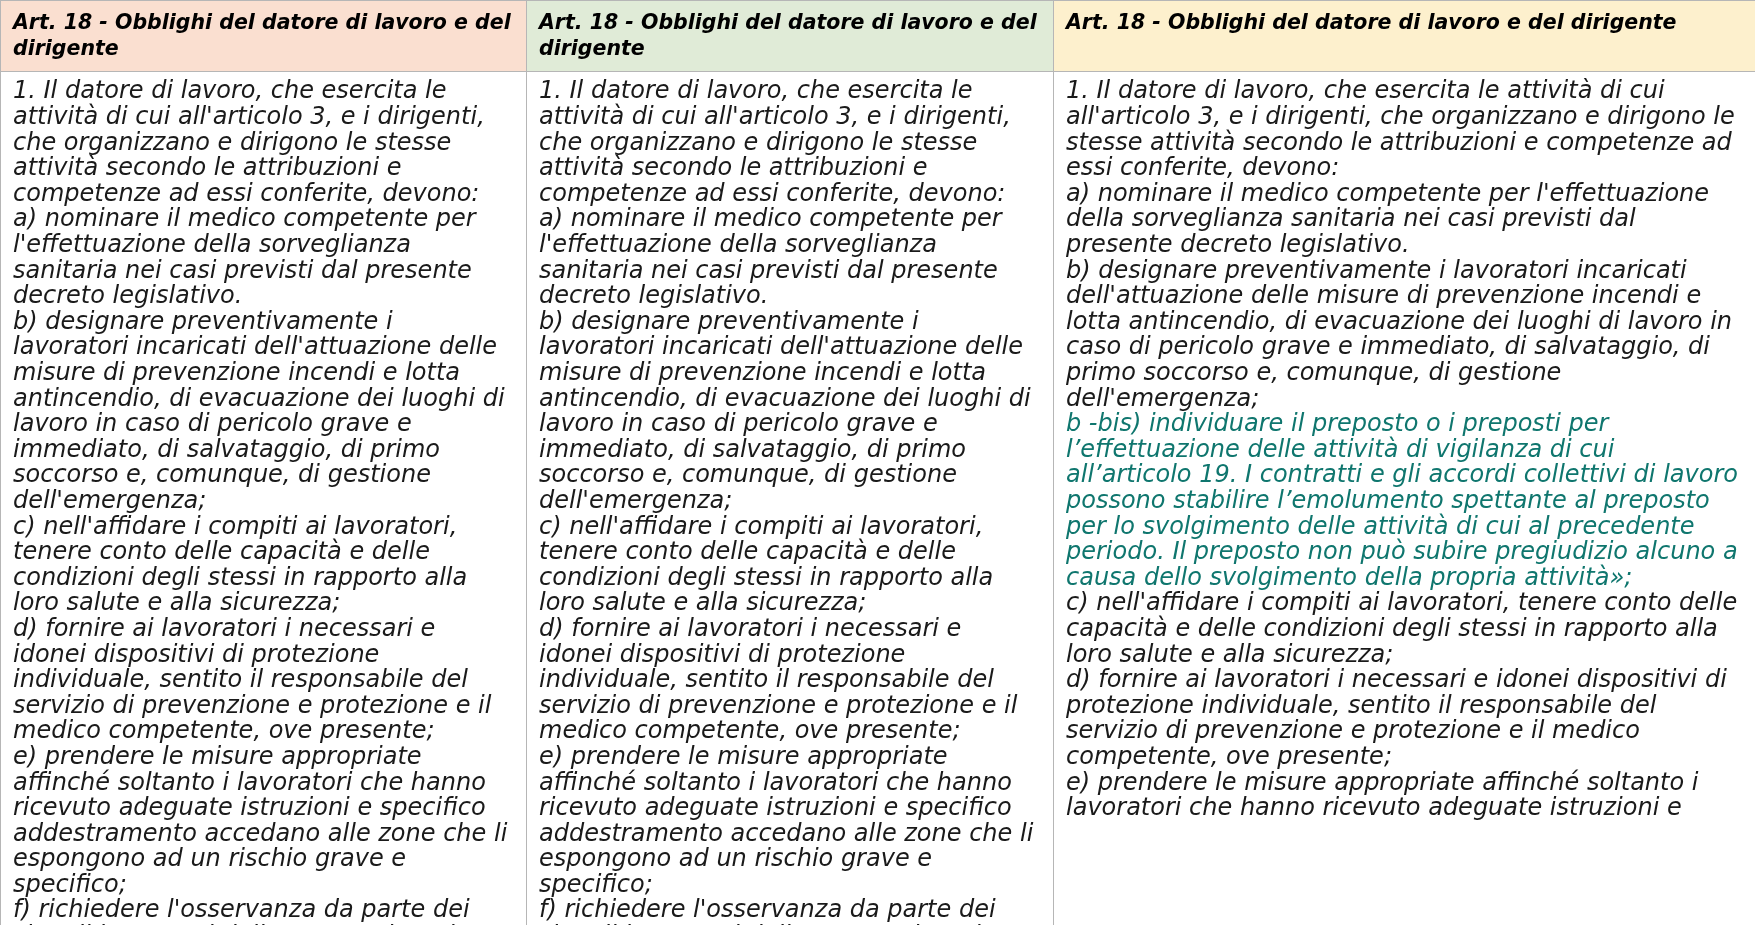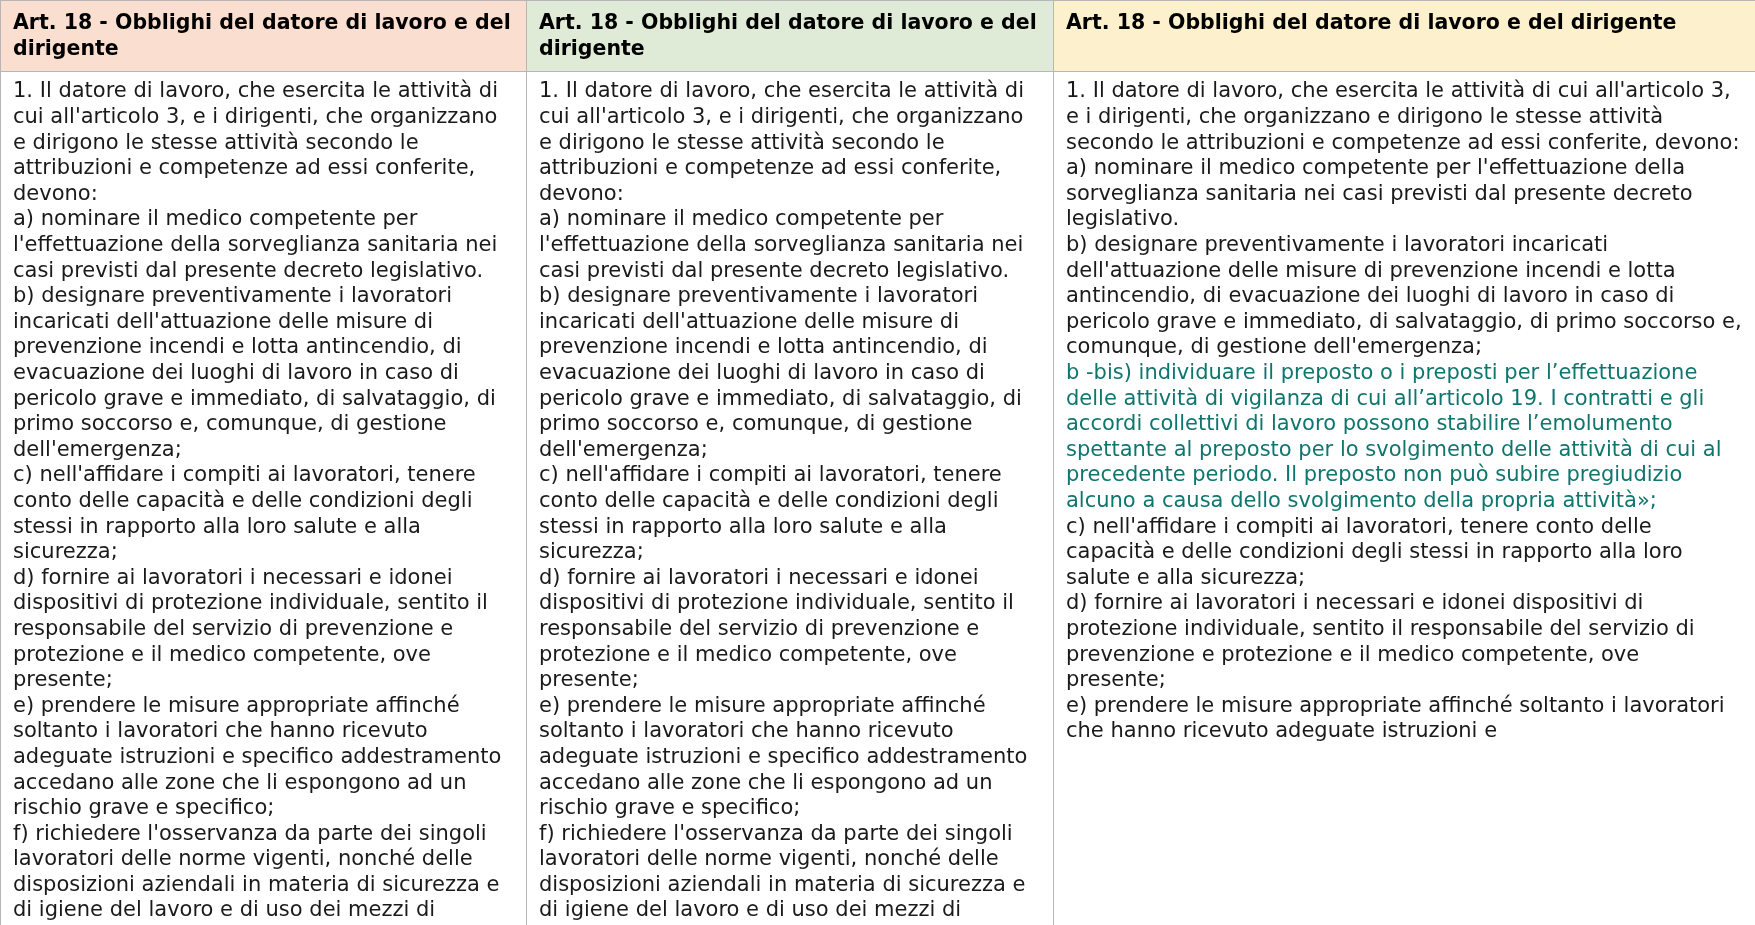--- a/index.html
+++ b/index.html
@@ -8,20 +8,21 @@
     padding: 0;
     background: #ffffff;
     font-family: "DejaVu Sans", "Liberation Sans", sans-serif;
   }
   #page {
     width: 1755px;
     height: 925px;
     position: relative;
     background: #ffffff;
     overflow: hidden;
+    font-style: italic;
   }
   table.compare {
     width: 1755px;
     border-collapse: collapse;
     table-layout: fixed;
   }
   table.compare col.c1 { width: 526px; }
   table.compare col.c2 { width: 527px; }
   table.compare col.c3 { width: 702px; }
 
@@ -48,21 +49,21 @@
     background: #ffffff;
     height: 870px;
     overflow: hidden;
   }
   td.body .clip {
     height: 862px;
     overflow: hidden;
   }
   p.para {
     margin: 0;
-    font-size: 21px;
+    font-size: 24px;
     line-height: 25.6px;
     color: #1a1a1a;
     white-space: pre-wrap;
     word-wrap: break-word;
   }
   p.para.blue {
     color: #0f766e;
   }
 </style>
 </head>

